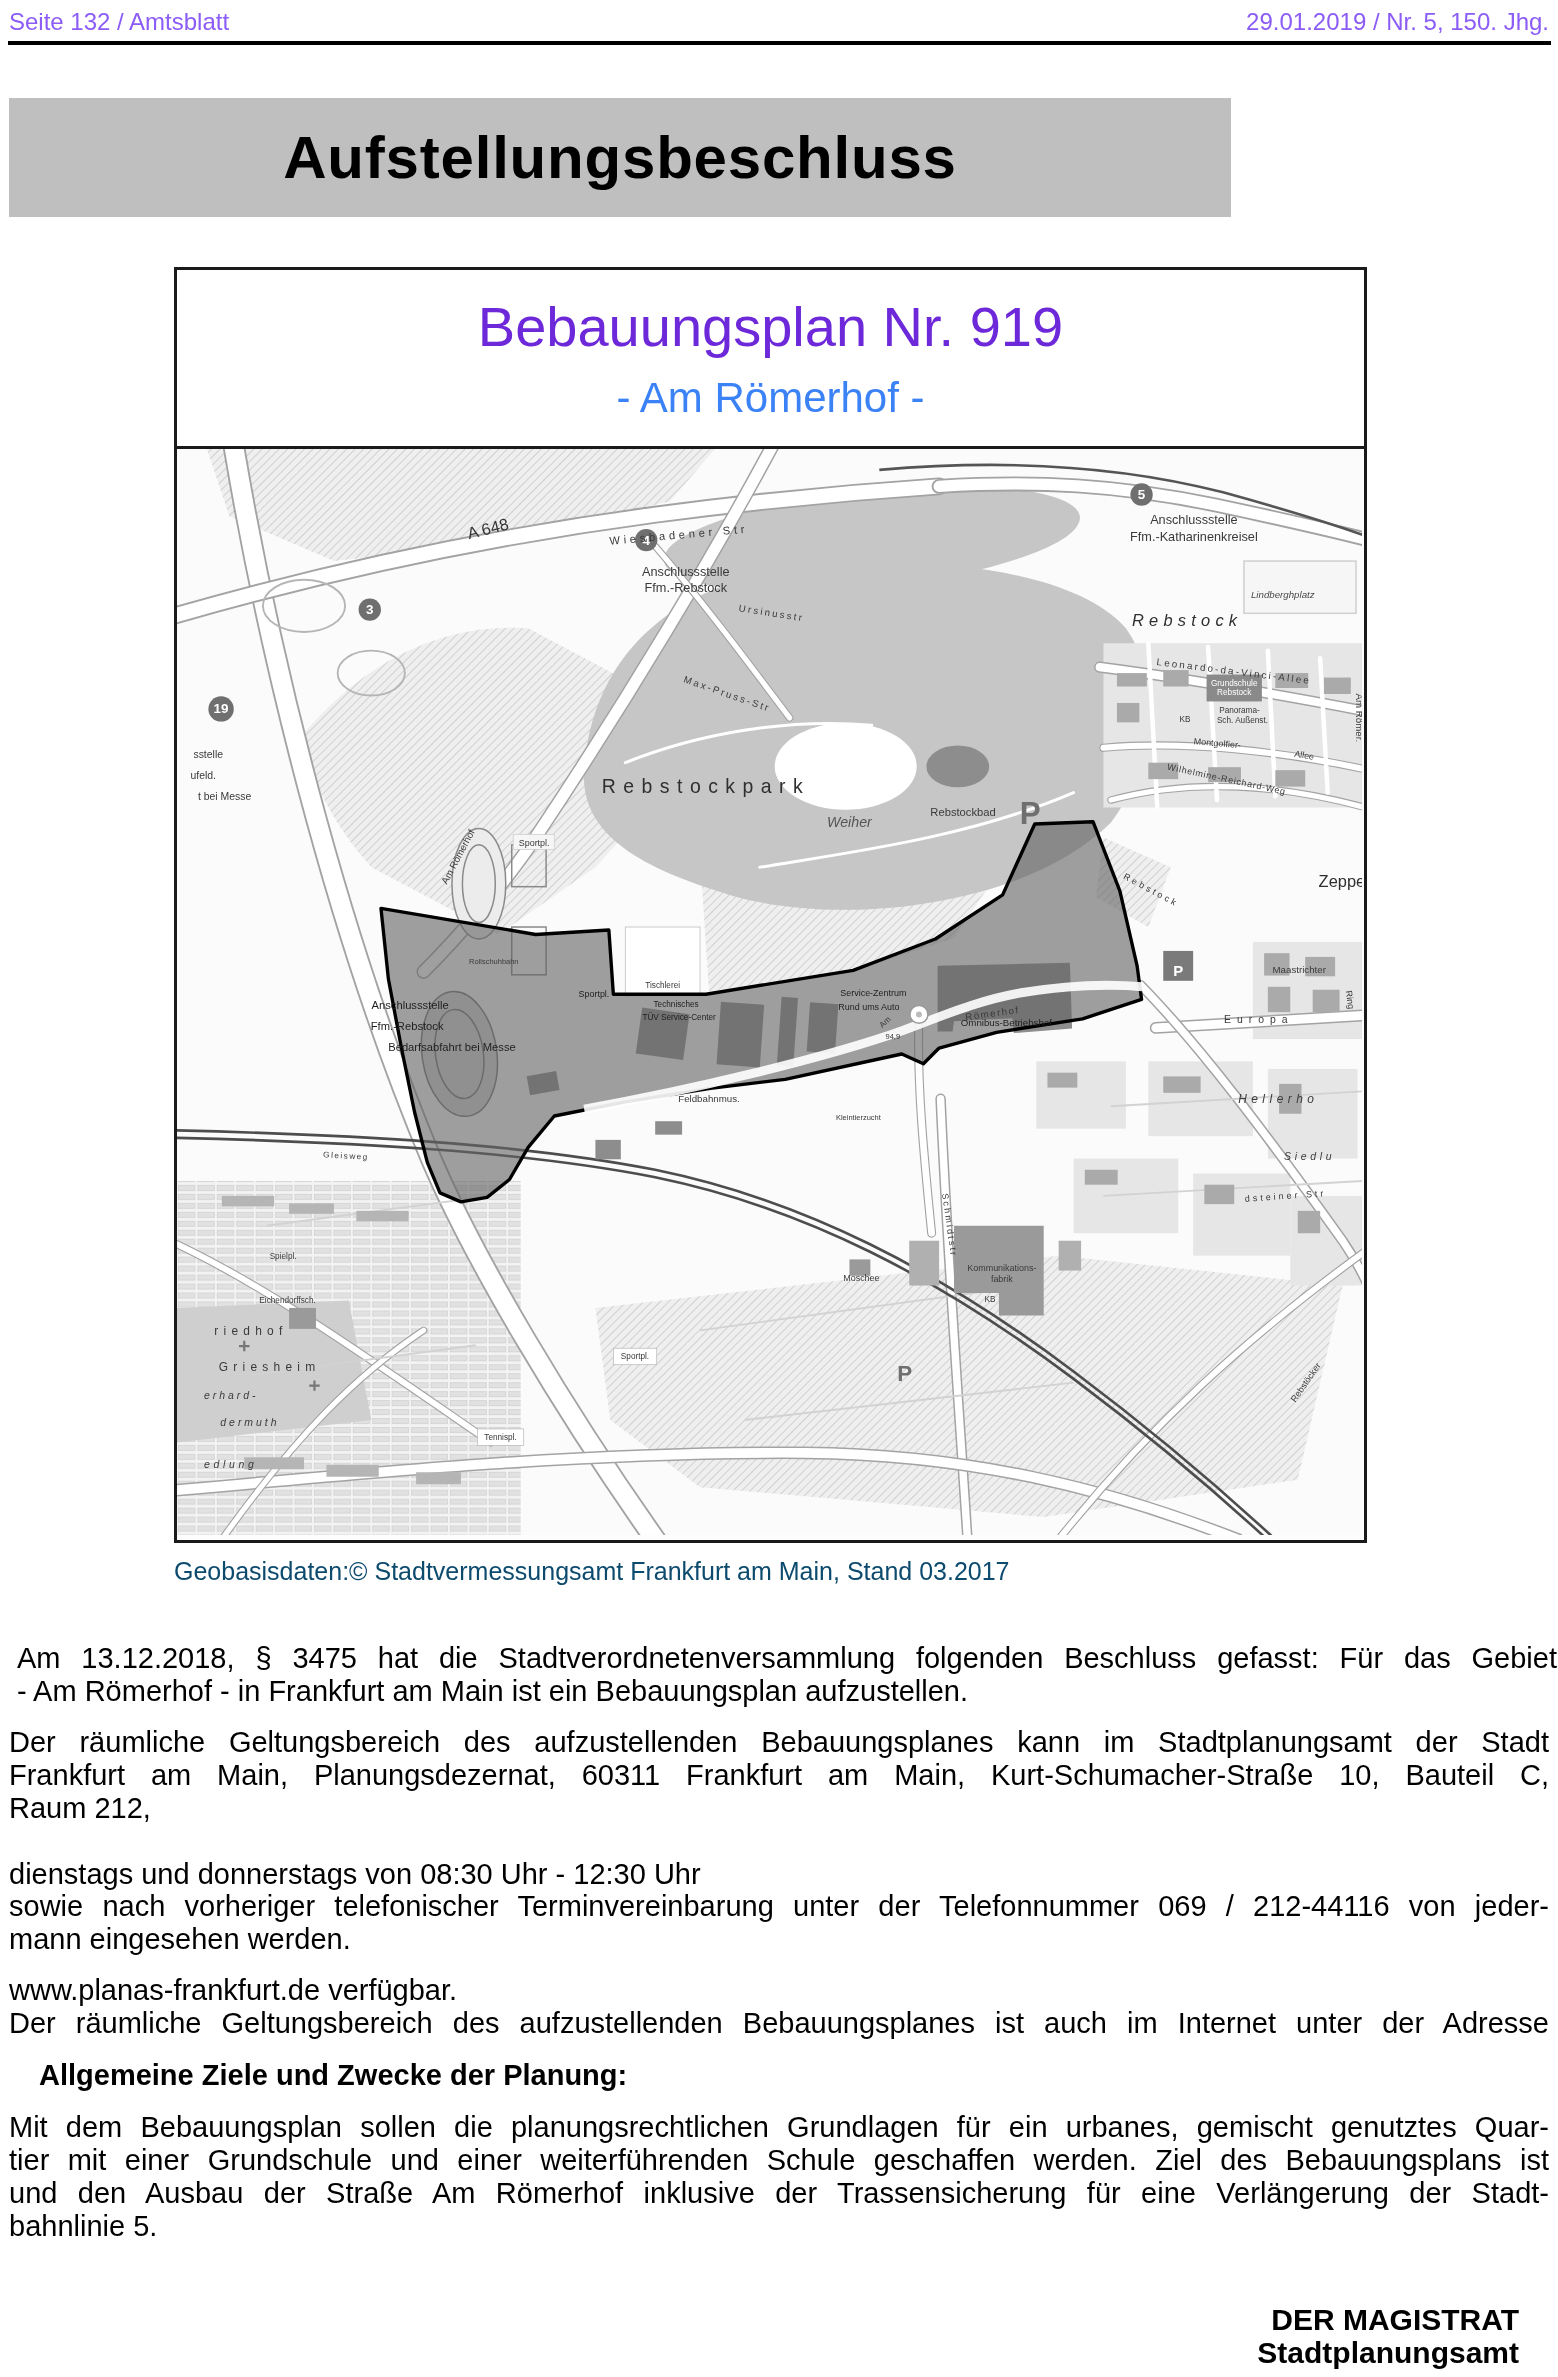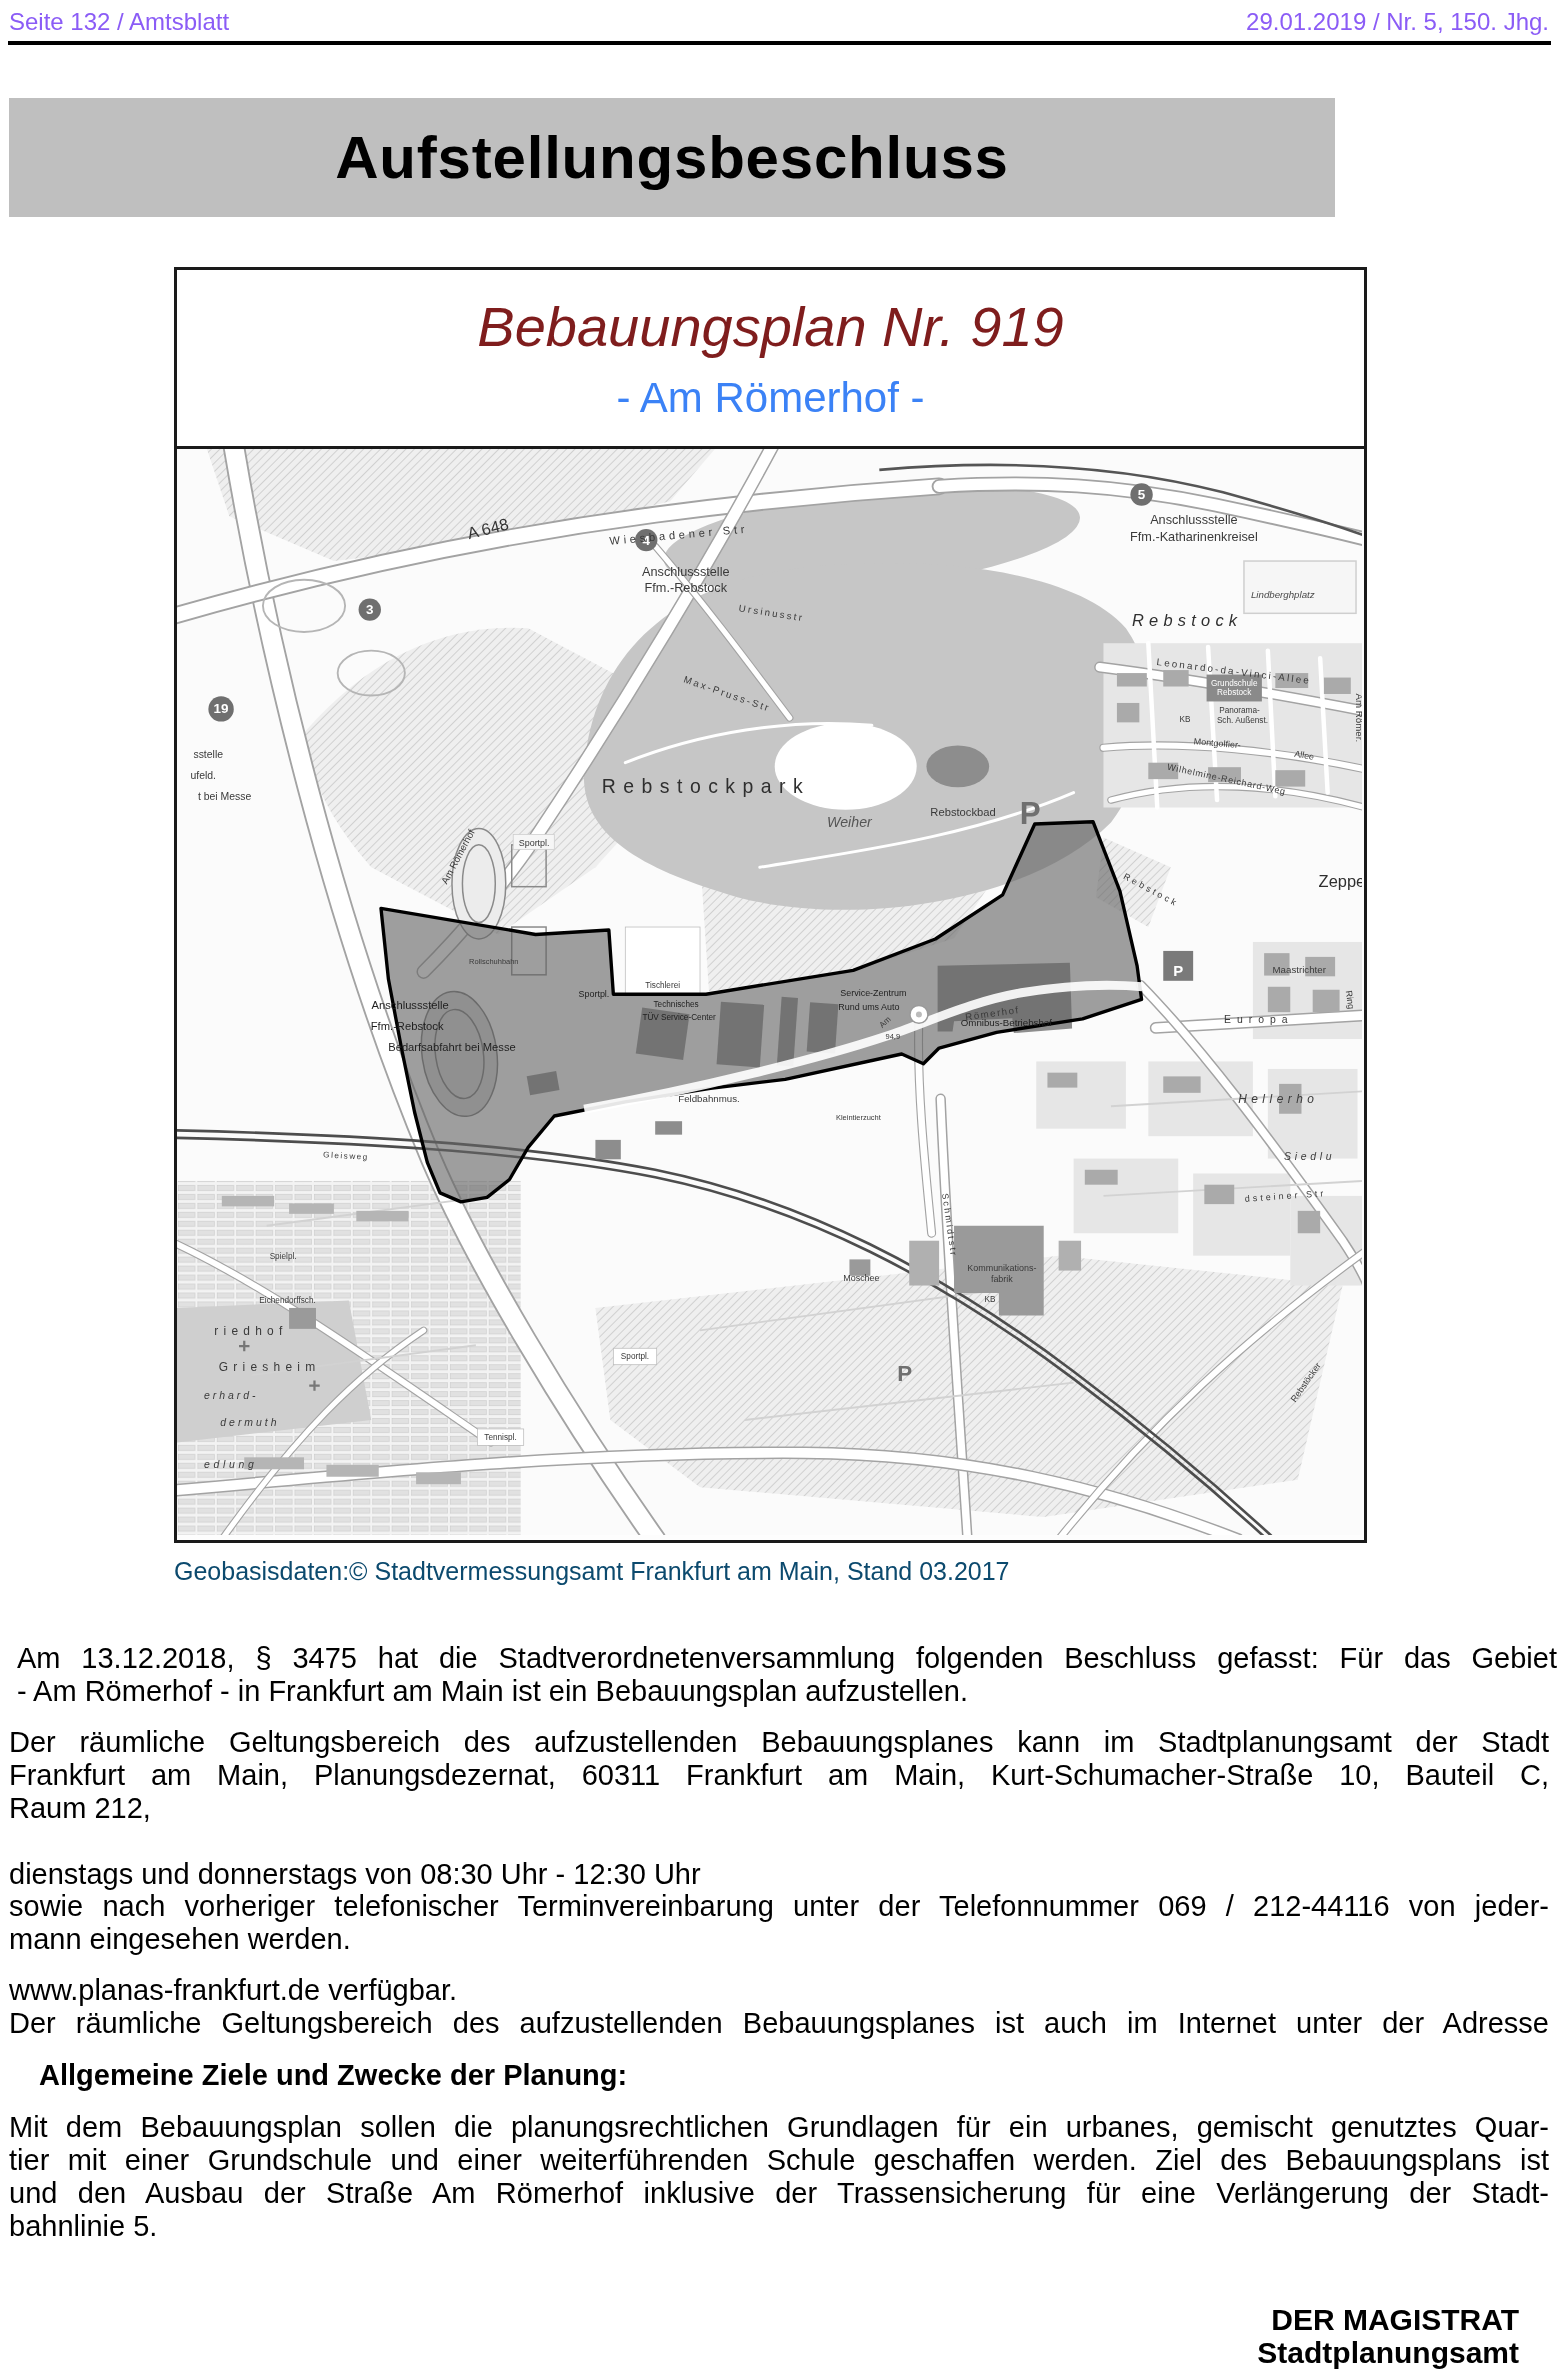--- a/index.html
+++ b/index.html
@@ -2,25 +2,25 @@
 <html style="font-size:12px"><head>
 <meta charset="utf-8">
 <style>
   html,body{margin:0;padding:0;background:#fff;}
   #page{position:relative;width:1558px;height:2377px;background:#ffffff;overflow:hidden;
         font-family:"Liberation Sans","DejaVu Sans",sans-serif;color:#000;}
   .hdr{position:absolute;top:6px;font-size:24px;line-height:32px;color:#8b5cf6;}
   #hdr-left{left:9px;}
   #hdr-right{right:9px;}
   #hdr-rule{position:absolute;top:41px;left:7.5px;right:7.5px;height:3.8px;background:#000;}
-  #banner{position:absolute;top:98px;left:9px;width:1326px;height:119px;display:flex;align-items:center;justify-content:center;}
+  #banner{position:absolute;top:98px;left:9px;width:1222px;height:119px;display:flex;align-items:center;justify-content:center;}
   #banner-title{font-size:60px;font-weight:bold;letter-spacing:0.8px;}
   #figure{position:absolute;left:174px;top:267px;width:1193px;height:1276px;border:3.8px solid #1a1a1a;box-sizing:border-box;background:#fdfdfd;}
   #fig-title-box{height:179px;box-sizing:border-box;border-bottom:3px solid #1a1a1a;display:flex;flex-direction:column;align-items:center;justify-content:center;gap:15px;background:#fff;}
-  #fig-title{font-size:56px;color:#7f1d1d;font-style:italic;}
+  #fig-title{font-size:56px;color:#6d28d9;}
   #fig-subtitle{font-size:42px;color:#3b82f6;}
   #map-wrap{height:1086px;}
   #caption{position:absolute;left:174px;top:1557px;font-size:25px;color:#0c4a6e;}
   .tblock{position:absolute;left:9px;width:1540px;font-size:29px;line-height:33px;}
   .tblock .ln{min-height:33px;}
   .tblock .ln.j{text-align:justify;text-align-last:justify;}
   .tblock.h{font-weight:bold;}
   .tblock.sig{left:auto;right:39px;width:677px;text-align:right;font-weight:bold;font-size:30px;line-height:32px;}
   svg text{font-family:"Liberation Sans","DejaVu Sans",sans-serif;}
   .rc{stroke:#a3a3a3;fill:none;stroke-linecap:round;}

